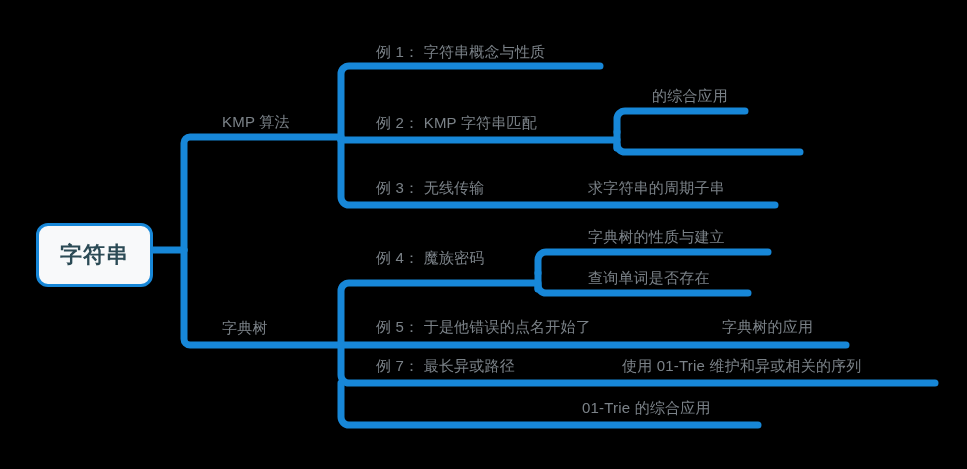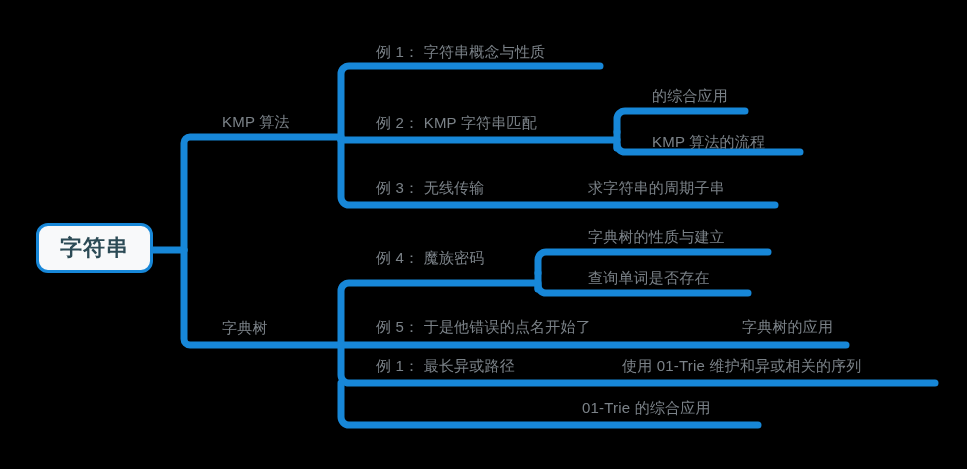--- a/index.html
+++ b/index.html
@@ -13,21 +13,21 @@
     color:#7b8288;
     font-size:15px;
     line-height:20px;
     white-space:nowrap;
     letter-spacing:0.2px;
   }
 
   .root-node{
     position:absolute;
     left:36px; top:223px;
-    width:117px; height:50px;
+    width:117px; height:64px;
     background:#f8f9fa;
     border:3px solid #1787d8;
     border-radius:12px;
     box-sizing:border-box;
     display:flex; align-items:center; justify-content:center;
   }
   .root-node .root-text{
     color:#2b4a55;
     font-size:22px;
     font-weight:bold;
@@ -70,29 +70,28 @@
   <div class="root-node">
     <span class="root-text">字符串</span>
   </div>
 
   <div class="node-label" style="left:222px; top:112px;">KMP 算法</div>
   <div class="node-label" style="left:222px; top:318px;">字典树</div>
 
   <div class="node-label" style="left:376px; top:42px;">例 1： 字符串概念与性质</div>
   <div class="node-label" style="left:376px; top:113px;">例 2： KMP 字符串匹配</div>
   <div class="node-label" style="left:652px; top:86px;">的综合应用</div>
-  <div class="node-label" style="left:652px; top:132px;">KMP 算法的流程</div>
   <div class="node-label" style="left:376px; top:178px;">例 3： 无线传输</div>
   <div class="node-label" style="left:588px; top:178px;">求字符串的周期子串</div>
 
   <div class="node-label" style="left:376px; top:248px;">例 4： 魔族密码</div>
   <div class="node-label" style="left:588px; top:227px;">字典树的性质与建立</div>
   <div class="node-label" style="left:588px; top:268px;">查询单词是否存在</div>
 
   <div class="node-label" style="left:376px; top:317px;">例 5： 于是他错误的点名开始了</div>
-  <div class="node-label" style="left:722px; top:317px;margin-left:20px;">字典树的应用</div>
+  <div class="node-label" style="left:722px; top:317px;">字典树的应用</div>
 
-  <div class="node-label" style="left:376px; top:356px;">例 1： 最长异或路径</div>
+  <div class="node-label" style="left:376px; top:356px;">例 7： 最长异或路径</div>
   <div class="node-label" style="left:622px; top:356px;">使用 01-Trie 维护和异或相关的序列</div>
 
   <div class="node-label" style="left:582px; top:398px;">01-Trie 的综合应用</div>
 
 </div>
 
 </body></html>

